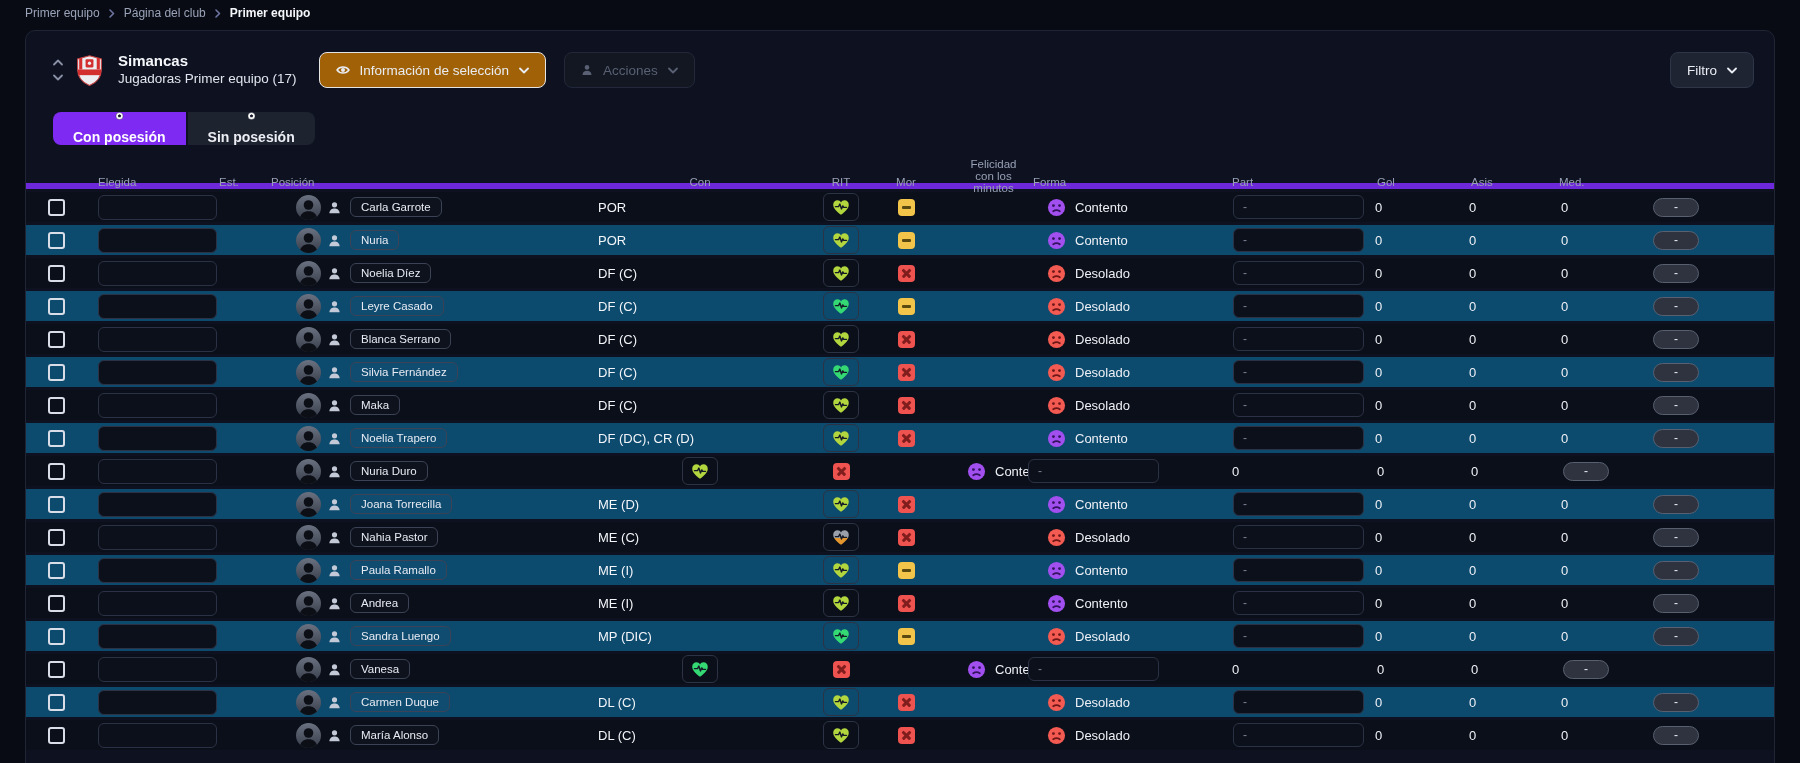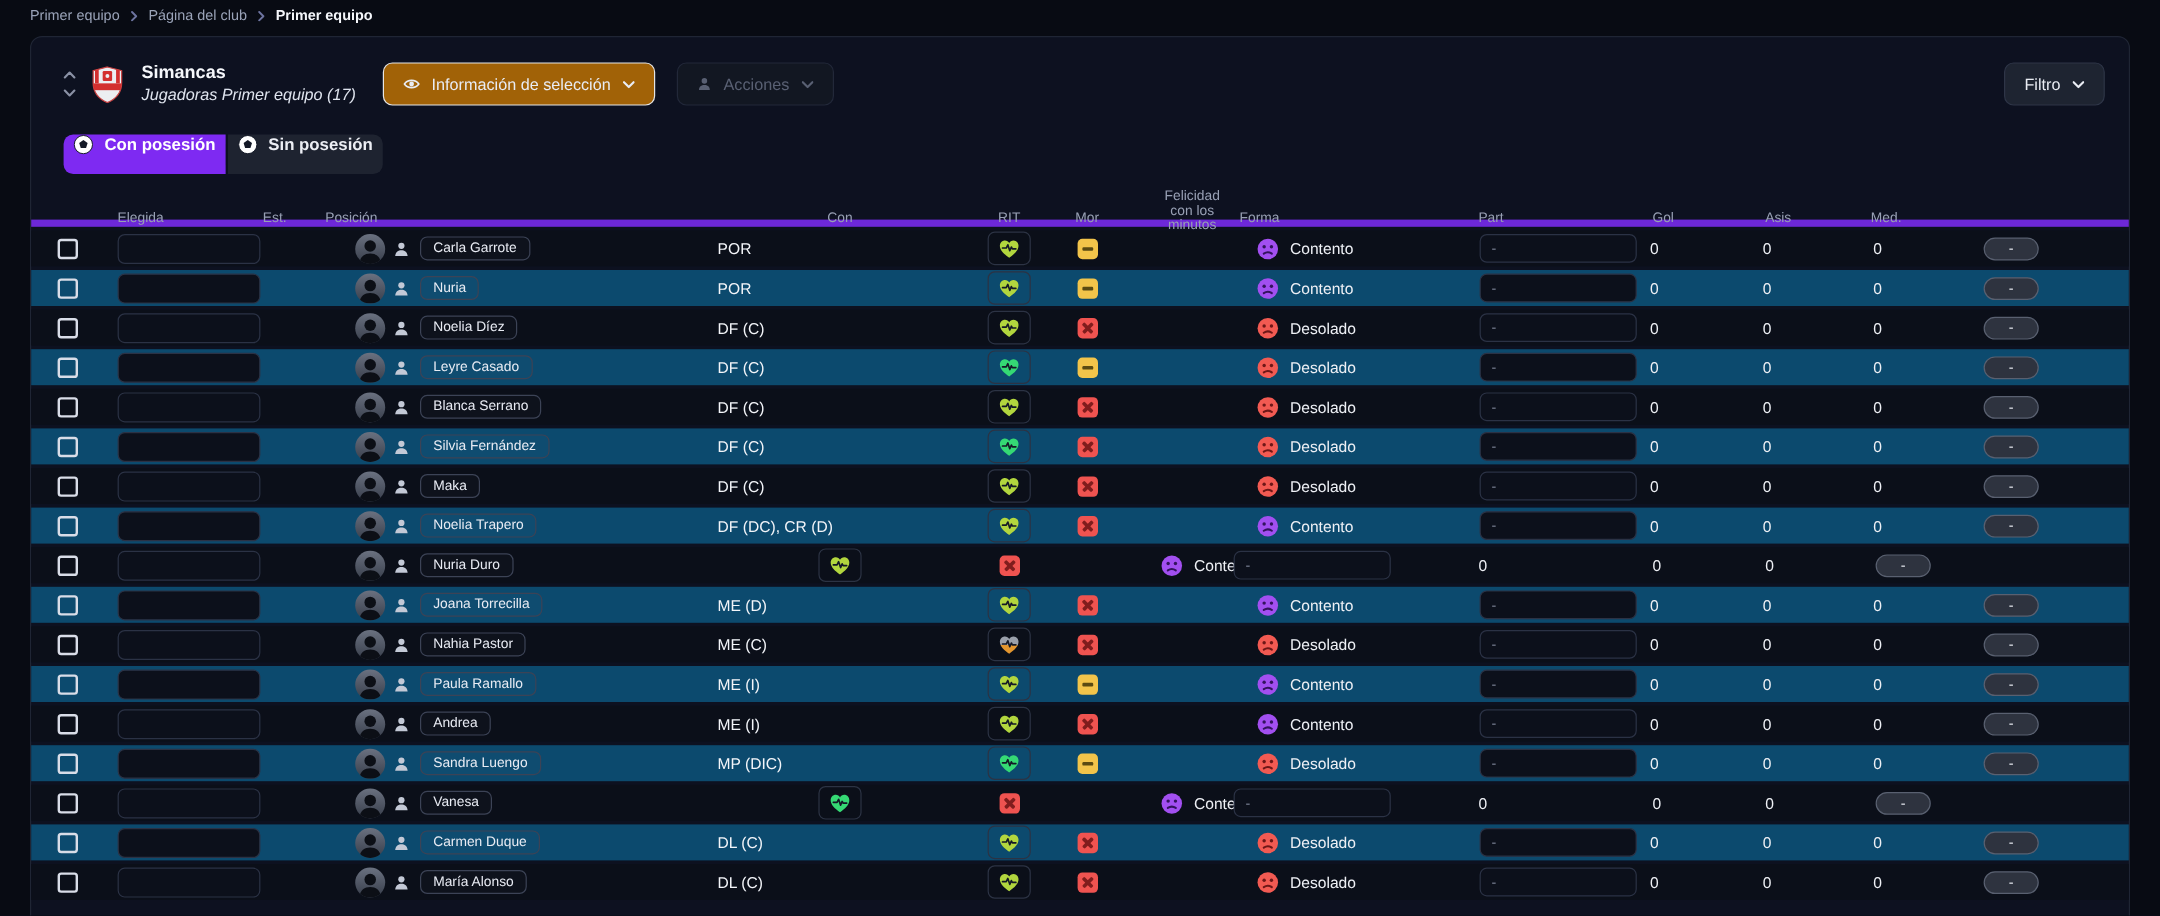--- a/index.html
+++ b/index.html
@@ -25,36 +25,36 @@
   .panel-top { position:absolute; top:14px; left:20px; right:20px; height:50px; display:flex; align-items:center; }
 
   .collapse-ctrl { display:flex; flex-direction:column; gap:8px; margin:0 0 0 6px; }
   .collapse-ctrl svg { width:12px; height:7px; cursor:pointer; }
   .collapse-ctrl polyline { fill:none; stroke:#8a91a5; stroke-width:1.8; stroke-linecap:round; stroke-linejoin:round; }
 
   .badge { width:27px; height:31px; margin-left:12px; flex:none; }
 
   .titles { margin-left:15px; margin-right:22px; }
   .club-name { font-size:15px; font-weight:bold; color:#f5f7fb; line-height:18px; }
-  .club-sub  { font-size:13.5px; color:#dfe4ee; line-height:18px;font-style:italic; }
+  .club-sub  { font-size:13.5px; color:#dfe4ee; line-height:18px; }
 
   .btn { height:36px; display:inline-flex; align-items:center; gap:10px; padding:0 16px;
          border-radius:8px; font-size:13.5px; cursor:pointer; white-space:nowrap; }
   .btn-info    { background:#a16207; border:1px solid #e5e5e5; color:#e9ecf3; }
   .btn-actions { background:#121722; border:1px solid #222839; color:#596073; margin-left:18px; }
   .btn-filter  { position:absolute; right:0; top:7px; background:#1e2431; border:1px solid #2e3547; color:#e9ecf3; }
   .chev-dn { width:10px; height:7px; }
   .chev-dn polyline { fill:none; stroke:currentColor; stroke-width:1.8; stroke-linecap:round; stroke-linejoin:round; }
   .eye-ic { width:14px; height:12px; }
   .person-ic { width:12px; height:12px; }
 
   
   .tabs { position:absolute; top:81px; left:27px; display:flex; gap:2px; }
-  .tab { height:33px; display:inline-flex; align-items:flex-start; gap:9px; padding:0 8px;
-         font-size:14px; font-weight:600; cursor:pointer; background:#1e2330; color:#eceef4; }
+  .tab { height:33px; display:inline-flex; align-items:center; gap:9px; padding:0 20px;
+         font-size:14px; font-weight:600; cursor:pointer; background:#1e2330; color:#eceef4;flex-direction:column; }
   .tab:first-child { border-radius:8px 0 0 8px; }
   .tab:last-child  { border-radius:0 8px 8px 0; }
   .tab.active { background:var(--accent); color:#ffffff; }
   .ball-ic { width:17px; height:17px; }
 
   
   .grid { display:grid; grid-template-columns:47px 124px 49px 323px 222px 60px 70px 80px 205px 143px 92px 90px 90px 110px; align-items:center; }
   .cell { display:flex; align-items:center; height:100%; }
 
   .thead { position:absolute; top:127px; left:0; right:0; height:31px; padding-left:20px;

